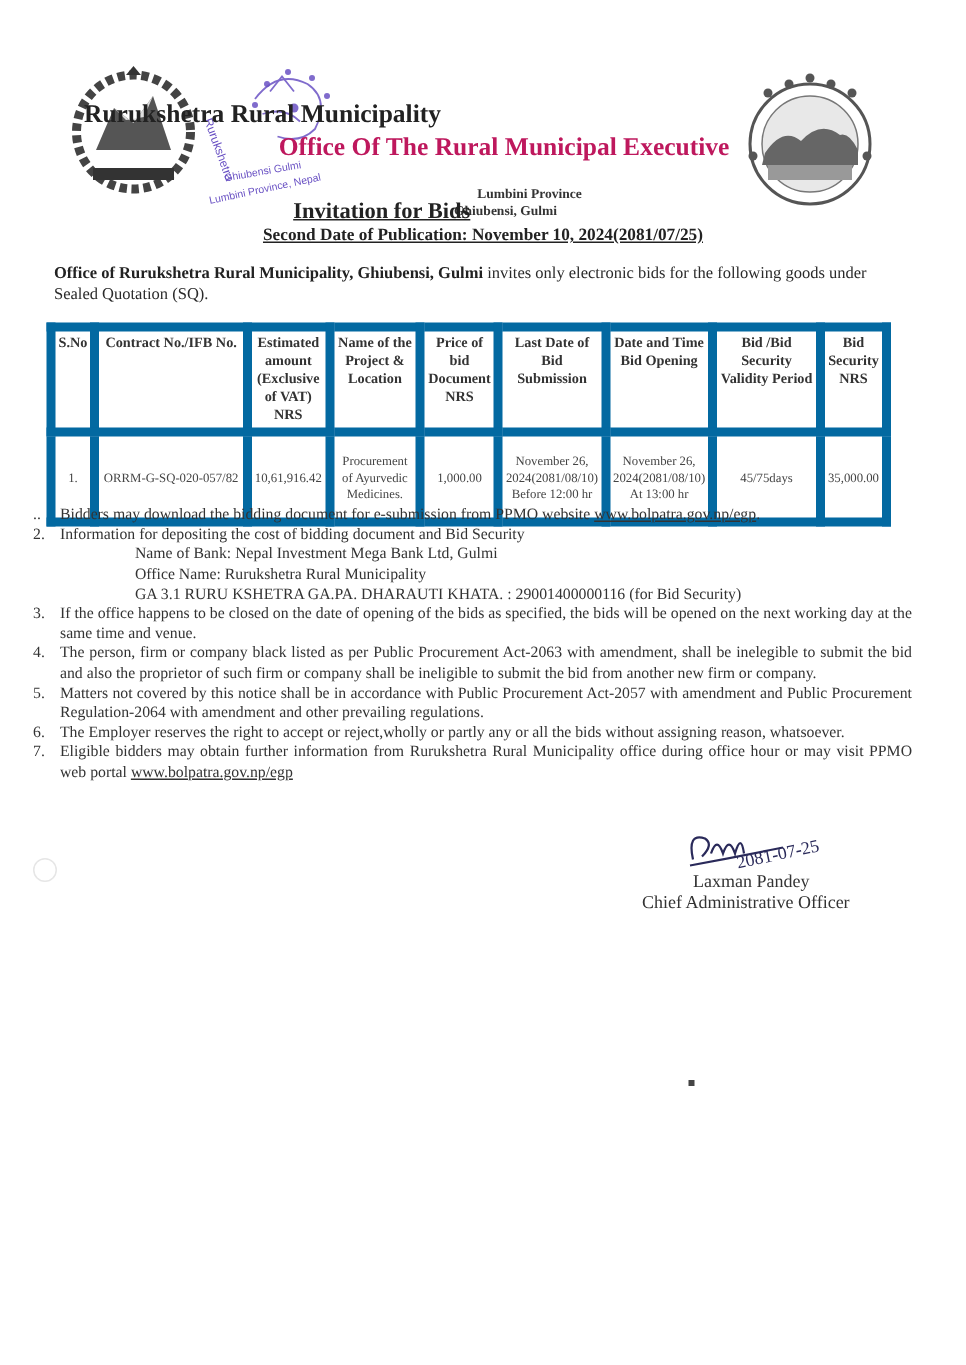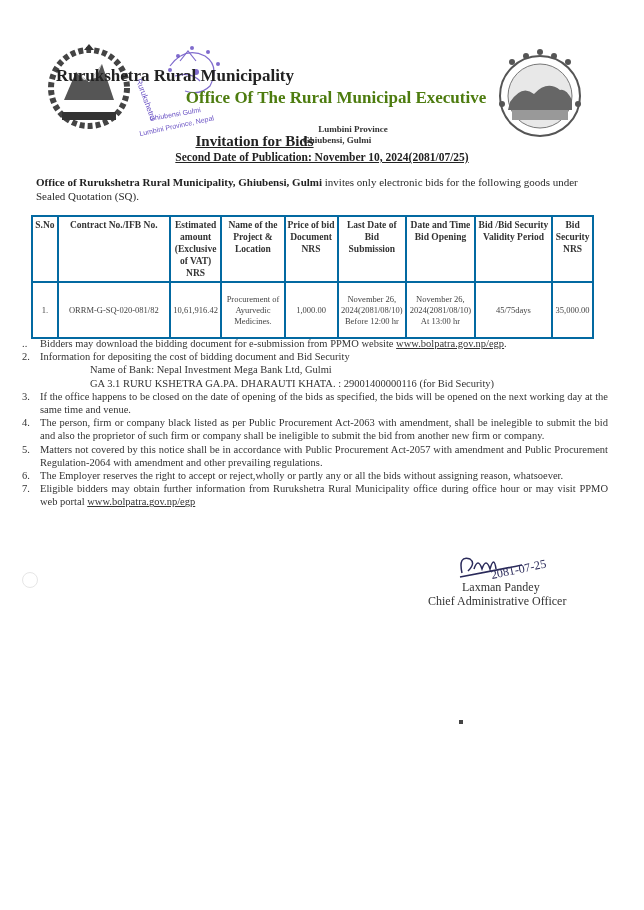--- a/index.html
+++ b/index.html
@@ -7,30 +7,30 @@
     width: 644px; height: 910px; position: relative; overflow: hidden;
     font-family: "Liberation Serif", "DejaVu Serif", serif;
     color: #2a2a2a;
   }
   .abs { position: absolute; }
   
   .emblem-left { left: 46px; top: 42px; width: 86px; height: 90px; }
   .stamp { left: 130px; top: 36px; width: 120px; height: 110px; }
   .emblem-right { left: 492px; top: 44px; width: 96px; height: 98px; }
   .h1 { left: 0; width: 644px; top: 66px; text-align: left; font-size: 17px; font-weight: bold; color: #222; padding-left: 56px; box-sizing: border-box; }
-  .h2 { left: 0; width: 644px; top: 88px; text-align: center; font-size: 17px; font-weight: bold; color: #4d7c0f; padding-left: 28px; box-sizing: border-box; }
+  .h2 { left: 0; width: 644px; top: 88px; text-align: center; font-size: 17px; font-weight: bold; color: #be185d; padding-left: 28px; box-sizing: border-box; }
   .h3 { left: 0; width: 644px; top: 111px; text-align: center; font-size: 9px; font-weight: bold; color: #333; padding-left: 30px; box-sizing: border-box; margin-top: 24px; }
   .h4 { left: 16px; width: 644px; top: 124px; text-align: center; font-size: 9px; font-weight: bold; color: #333; padding-left: 30px; box-sizing: border-box; }
   .h5 { left: 0; width: 509px; top: 133px; text-align: center; font-size: 15px; font-weight: bold; text-decoration: underline; color: #222; }
   .h6 { left: 0; width: 644px; top: 151px; text-align: center; font-size: 11.5px; font-weight: bold; text-decoration: underline; color: #222; }
   .intro { left: 36px; top: 175px; width: 572px; font-size: 11px; line-height: 14px; }
   .intro b { color: #222; }
   
   table.bids { position: absolute; left: 31px; top: 215px; width: 563px; border-collapse: collapse; font-size: 9.5px; }
-  table.bids th, table.bids td { border: 2px solid #0369a1; text-align: center; vertical-align: top; padding: 2px 2px; }
+  table.bids th, table.bids td { border: 6px solid #0369a1; text-align: center; vertical-align: top; padding: 2px 2px; }
   table.bids th { font-weight: bold; height: 56px; line-height: 12px; font-size: 9.5px; color: #333; }
   table.bids td { height: 50px; vertical-align: middle; font-size: 8.5px; line-height: 11px; color: #444; }
   
   .list { left: 22px; top: 337px; width: 586px; font-size: 10.5px; line-height: 13.2px; color: #333; }
   .li { display: flex; }
   .li .n { width: 18px; flex: none; }
   .li .t { flex: 1; text-align: justify; }
   .sub { padding-left: 68px; }
   a.link { color: #333; text-decoration: underline; }
   
@@ -118,21 +118,21 @@
       <th>Price of bid Document NRS</th>
       <th>Last Date of Bid Submission</th>
       <th>Date and Time Bid Opening</th>
       <th>Bid /Bid Security Validity Period</th>
       <th>Bid Security NRS</th>
     </tr>
   </thead>
   <tbody>
     <tr>
       <td>1.</td>
-      <td>ORRM-G-SQ-020-081/82</td>
+      <td>ORRM-G-SQ-020-057/82</td>
       <td>10,61,916.42</td>
       <td>Procurement of Ayurvedic Medicines.</td>
       <td>1,000.00</td>
       <td>November 26, 2024(2081/08/10) Before 12:00 hr</td>
       <td>November 26, 2024(2081/08/10) At 13:00 hr</td>
       <td>45/75days</td>
       <td>35,000.00</td>
     </tr>
   </tbody>
 </table>
@@ -140,20 +140,21 @@
 <div class="abs list">
   <div class="li">
     <span class="n">..</span>
     <span class="t"><span>Bidders may download the bidding document for e-submission from PPMO website </span><a class="link">www.bolpatra.gov.np/egp</a><span>.</span></span>
   </div>
   <div class="li">
     <span class="n">2.</span>
     <span class="t">Information for depositing the cost of bidding document and Bid Security</span>
   </div>
   <div class="sub">Name of Bank: Nepal Investment Mega Bank Ltd, Gulmi</div>
+  <div class="sub">Office Name: Rurukshetra Rural Municipality</div>
   <div class="sub">GA 3.1 RURU KSHETRA GA.PA. DHARAUTI KHATA. : 29001400000116 (for Bid Security)</div>
   <div class="li">
     <span class="n">3.</span>
     <span class="t">If the office happens to be closed on the date of opening of the bids as specified, the bids will be opened on the next working day at the same time and venue.</span>
   </div>
   <div class="li">
     <span class="n">4.</span>
     <span class="t">The person, firm or company black listed as per Public Procurement Act-2063 with amendment, shall be inelegible to submit the bid and also the proprietor of such firm or company shall be ineligible to submit the bid from another new firm or company.</span>
   </div>
   <div class="li">

